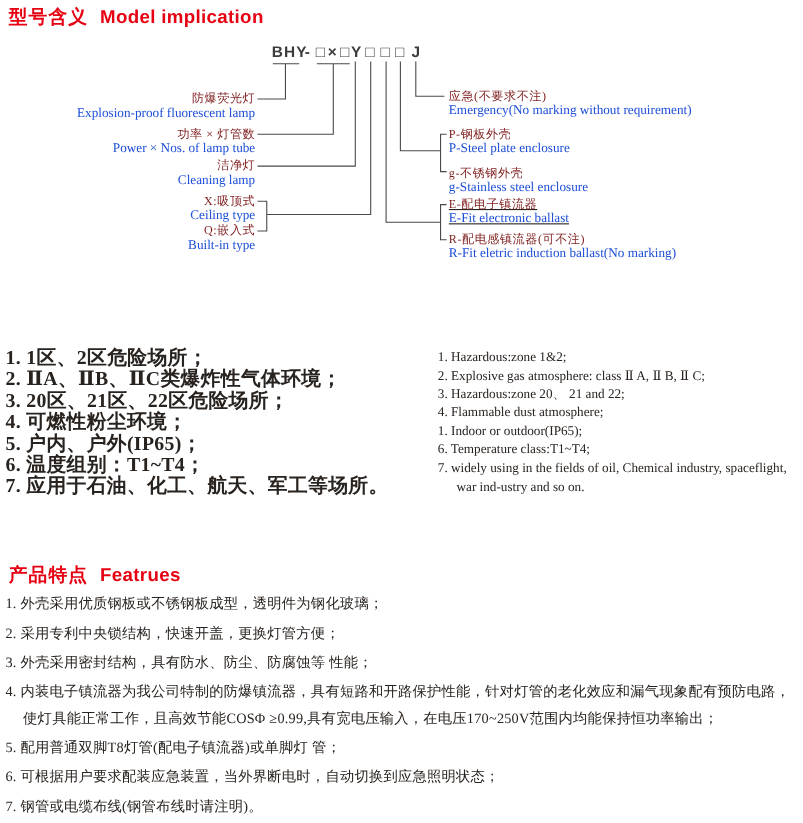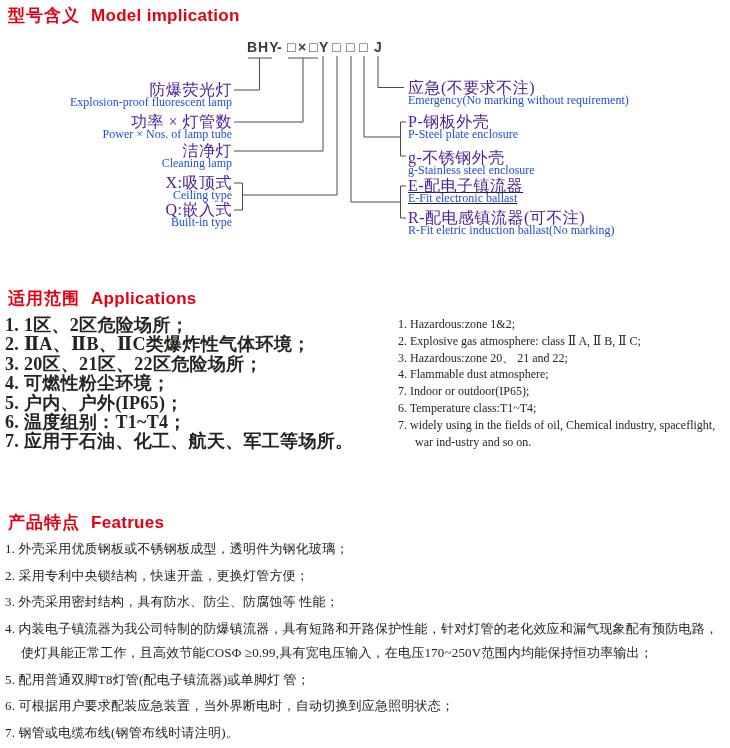--- a/index.html
+++ b/index.html
@@ -6,21 +6,21 @@
   .page{position:relative;width:730px;height:748px;background:#ffffff;overflow:hidden;
         font-family:"Liberation Serif","DejaVu Serif",serif;color:#29231f;}
   .sec-title{position:absolute;margin:0;font-family:"Liberation Sans","DejaVu Sans",sans-serif;
         font-weight:bold;font-size:17px;color:#e60012;letter-spacing:0.3px;white-space:nowrap;}
   .sec-title .zh{margin-right:11px;letter-spacing:1px;}
   .diagram{position:absolute;left:0;top:0;width:617px;height:265px;padding-left:20px;}
   .diagram svg{position:absolute;left:0;top:0;}
   .code-ch{position:absolute;top:40px;font-family:"Liberation Sans","DejaVu Sans",sans-serif;
         font-size:14px;font-weight:bold;color:#3c3c3c;letter-spacing:1px;white-space:nowrap;line-height:14px;}
   .dlabel{position:absolute;line-height:12.4px;white-space:nowrap;}
-  .dlabel .zh{font-size:16px;color:#4c1d95;letter-spacing:0.5px;}
+  .dlabel .zh{font-size:11px;color:#7f1d1d;letter-spacing:0.5px;}
   .dlabel .en{font-size:12px;color:#1d4ed8;}
   .dlabel.left{left:0;width:232px;text-align:right;}
   .dlabel.right{left:408px;text-align:left;}
   .list{position:absolute;margin:0;padding:0;list-style:none;}
   .list li{margin:0;}
   .apps-zh{left:5px;top:316px;width:388px;font-size:18px;line-height:19.4px;letter-spacing:0.3px;font-weight:bold;}
   .apps-en{left:398px;top:316px;width:332px;font-size:12px;line-height:16.8px;}
   .apps-en li{padding-left:17px;text-indent:-17px;}
   .feat{left:5px;top:537px;width:722px;font-size:13px;line-height:24.5px;letter-spacing:0.2px;}
   .feat li{padding-left:16px;text-indent:-16px;margin-bottom:2px;}
@@ -93,40 +93,37 @@
     <div class="dlabel right" style="top:180px;text-decoration:underline;">
       <div class="zh">E-配电子镇流器</div>
       <div class="en">E-Fit electronic ballast</div>
     </div>
     <div class="dlabel right" style="top:212px;">
       <div class="zh">R-配电感镇流器(可不注)</div>
       <div class="en">R-Fit eletric induction ballast(No marking)</div>
     </div>
   </div>
 
-  <h2 class="sec-title" style="left:8px;top:287px;">
-    <span class="zh">适用范围</span><span>Applications</span>
-  </h2>
 
   <ul class="list apps-zh">
     <li>1. 1区、2区危险场所；</li>
     <li>2. ⅡA、ⅡB、ⅡC类爆炸性气体环境；</li>
     <li>3. 20区、21区、22区危险场所；</li>
     <li>4. 可燃性粉尘环境；</li>
     <li>5. 户内、户外(IP65)；</li>
     <li>6. 温度组别：T1~T4；</li>
     <li>7. 应用于石油、化工、航天、军工等场所。</li>
   </ul>
 
   <ul class="list apps-en">
     <li>1. Hazardous:zone 1&amp;2;</li>
     <li>2. Explosive gas atmosphere: class Ⅱ A, Ⅱ B, Ⅱ C;</li>
     <li>3. Hazardous:zone 20、 21 and 22;</li>
     <li>4. Flammable dust atmosphere;</li>
-    <li>7. Indoor or outdoor(IP65);</li>
+    <li>1. Indoor or outdoor(IP65);</li>
     <li>6. Temperature class:T1~T4;</li>
     <li>7. widely using in the fields of oil, Chemical industry, spaceflight, war ind-ustry and so on.</li>
   </ul>
 
   <h2 class="sec-title" style="left:8px;top:511px;">
     <span class="zh">产品特点</span><span>Featrues</span>
   </h2>
 
   <ul class="list feat">
     <li>1. 外壳采用优质钢板或不锈钢板成型，透明件为钢化玻璃；</li>

